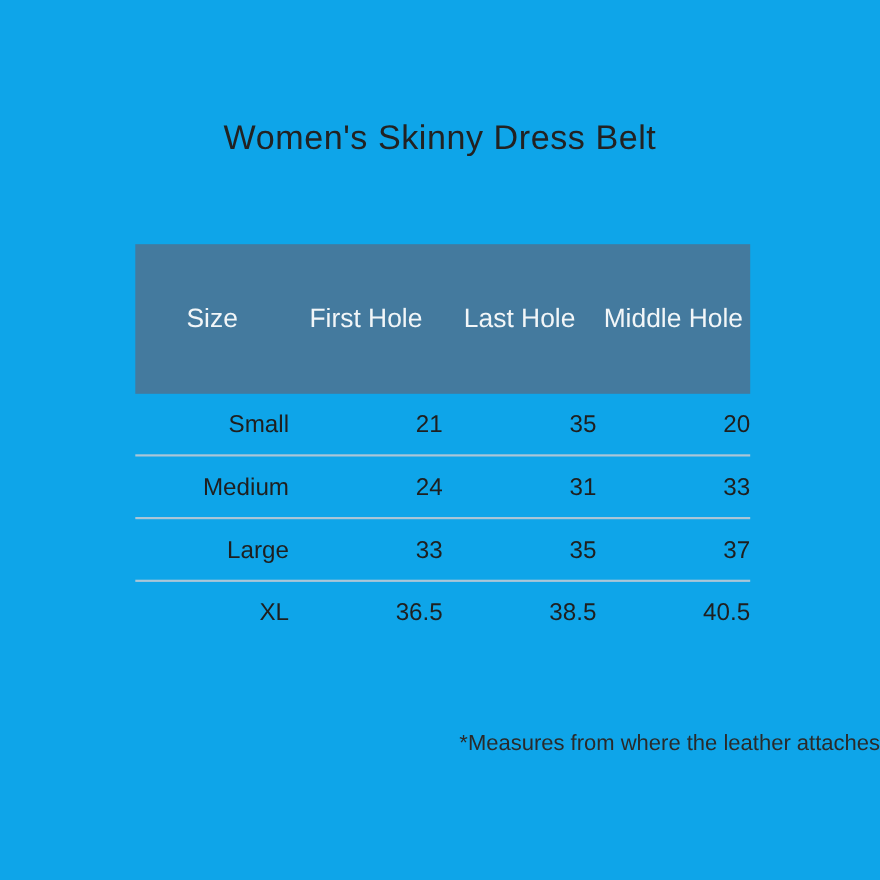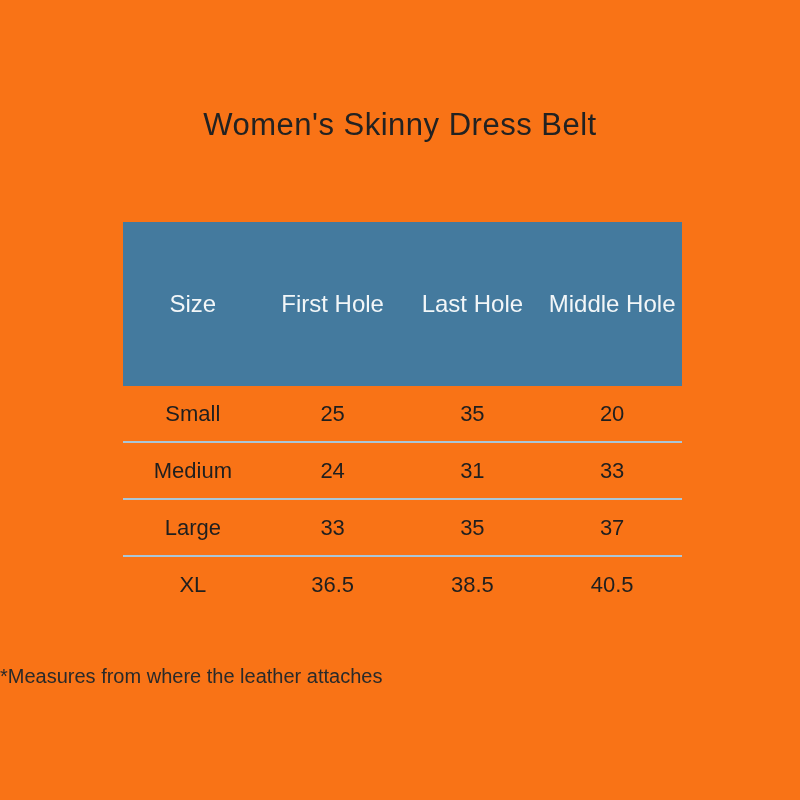--- a/index.html
+++ b/index.html
@@ -4,21 +4,21 @@
 <style>
   html, body {
     margin: 0;
     padding: 0;
     background: #ffffff;
   }
   .canvas {
     position: relative;
     width: 800px;
     height: 800px;
-    background: #f97316;
+    background: #0ea5e9;
     margin: 0 auto;
     overflow: hidden;
     font-family: "Liberation Sans", sans-serif;
   }
   .title {
     position: absolute;
     top: 107px;
     left: 0;
     width: 100%;
     text-align: center;
@@ -29,21 +29,21 @@
   }
   .size-table {
     position: absolute;
     left: 123px;
     top: 222px;
     width: 559px;
   }
   .thead {
     display: flex;
     align-items: center;
-    height: 164px;
+    height: 136px;
     background: var(--header-bg, #447a9e);
     color: var(--header-text, #f2f6f8);
     font-size: 24px;
   }
   .th {
     flex: 1;
     text-align: center;
   }
   .trow {
     display: flex;
@@ -51,28 +51,28 @@
     height: 55px;
     font-size: 22px;
     color: var(--body-text, #1f1f1f);
     border-bottom: 2px solid var(--divider, #aac6d7);
   }
   .trow:last-child {
     border-bottom: none;
   }
   .td {
     flex: 1;
-    text-align: center;
+    text-align: right;
   }
   .footnote {
     position: absolute;
     top: 662px;
     left: 0;
     width: 100%;
-    text-align: left;
+    text-align: right;
     font-size: 20px;
     line-height: 28px;
     color: #2a2a2a;
   }
 </style>
 </head>
 <body>
 
 <div class="canvas">
 
@@ -82,21 +82,21 @@
 
     <div class="thead">
       <div class="th">Size</div>
       <div class="th">First Hole</div>
       <div class="th">Last Hole</div>
       <div class="th">Middle Hole</div>
     </div>
 
     <div class="trow">
       <div class="td">Small</div>
-      <div class="td">25</div>
+      <div class="td">21</div>
       <div class="td">35</div>
       <div class="td">20</div>
     </div>
 
     <div class="trow">
       <div class="td">Medium</div>
       <div class="td">24</div>
       <div class="td">31</div>
       <div class="td">33</div>
     </div>

